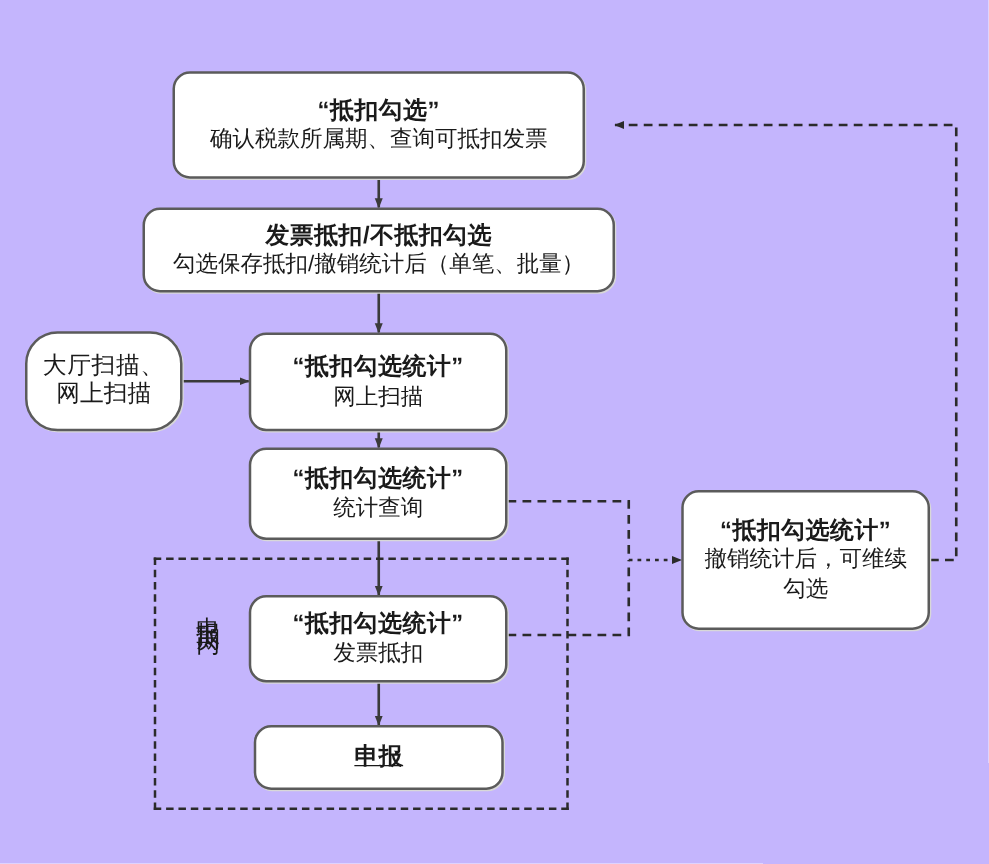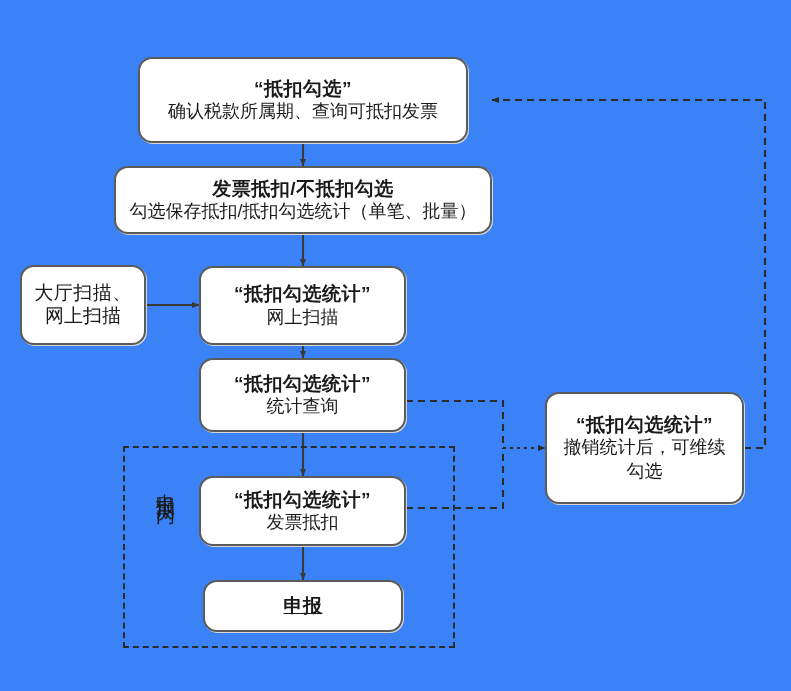--- a/index.html
+++ b/index.html
@@ -7,21 +7,21 @@
     padding: 0;
     background: #ffffff;
   }
   body {
     font-family: "Liberation Sans", "DejaVu Sans", sans-serif;
   }
   #canvas {
     position: relative;
     width: 791px;
     height: 691px;
-    background: #3b82f6;
+    background: #c4b5fd;
     overflow: hidden;
   }
   svg.edges {
     position: absolute;
     left: 0;
     top: 0;
     width: 791px;
     height: 691px;
     pointer-events: none;
   }
@@ -115,24 +115,24 @@
     </g>
   </svg>
 
   <div class="node" style="left:138px; top:57px; width:330px; height:86px;">
     <div class="l1">“抵扣勾选”</div>
     <div class="l2">确认税款所属期、查询可抵扣发票</div>
   </div>
 
   <div class="node" style="left:114px; top:166px; width:378px; height:68px;">
     <div class="l1">发票抵扣/不抵扣勾选</div>
-    <div class="l2">勾选保存抵扣/抵扣勾选统计（单笔、批量）</div>
+    <div class="l2">勾选保存抵扣/撤销统计后（单笔、批量）</div>
   </div>
 
-  <div class="node plain" style="left:20px; top:265px; width:126px; height:80px;">
+  <div class="node plain" style="left:20px; top:265px; width:126px; height:80px;border-radius:26px;">
     <div class="l1">大厅扫描、</div>
     <div class="l2">网上扫描</div>
   </div>
 
   <div class="node" style="left:199px; top:266px; width:207px; height:79px;">
     <div class="l1">“抵扣勾选统计”</div>
     <div class="l2">网上扫描</div>
   </div>
 
   <div class="node" style="left:199px; top:358px; width:207px; height:74px;">

